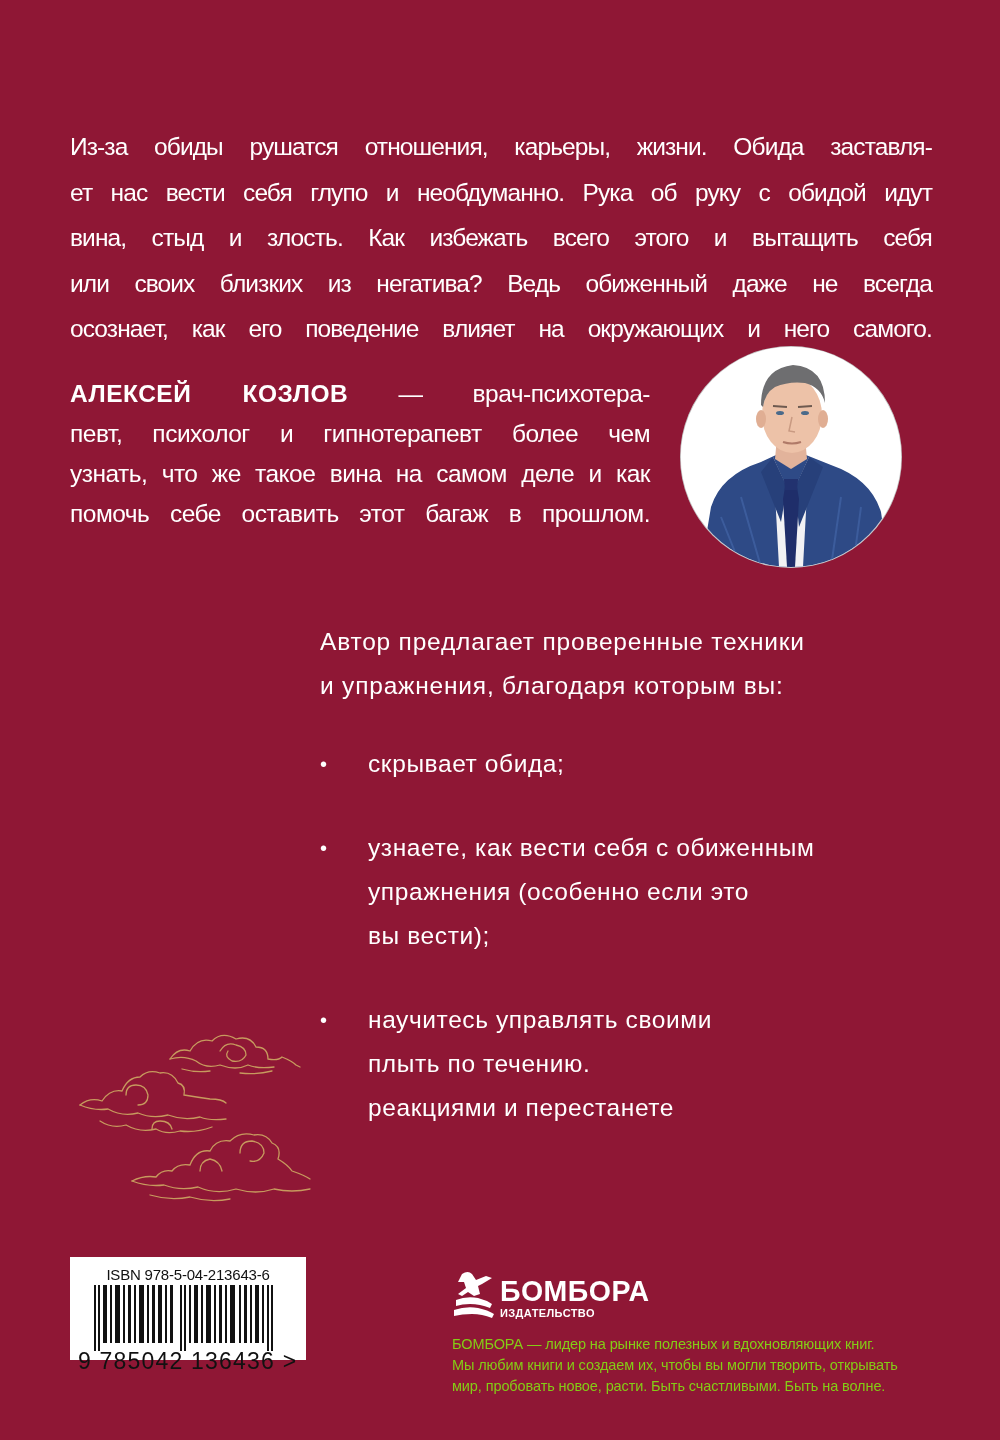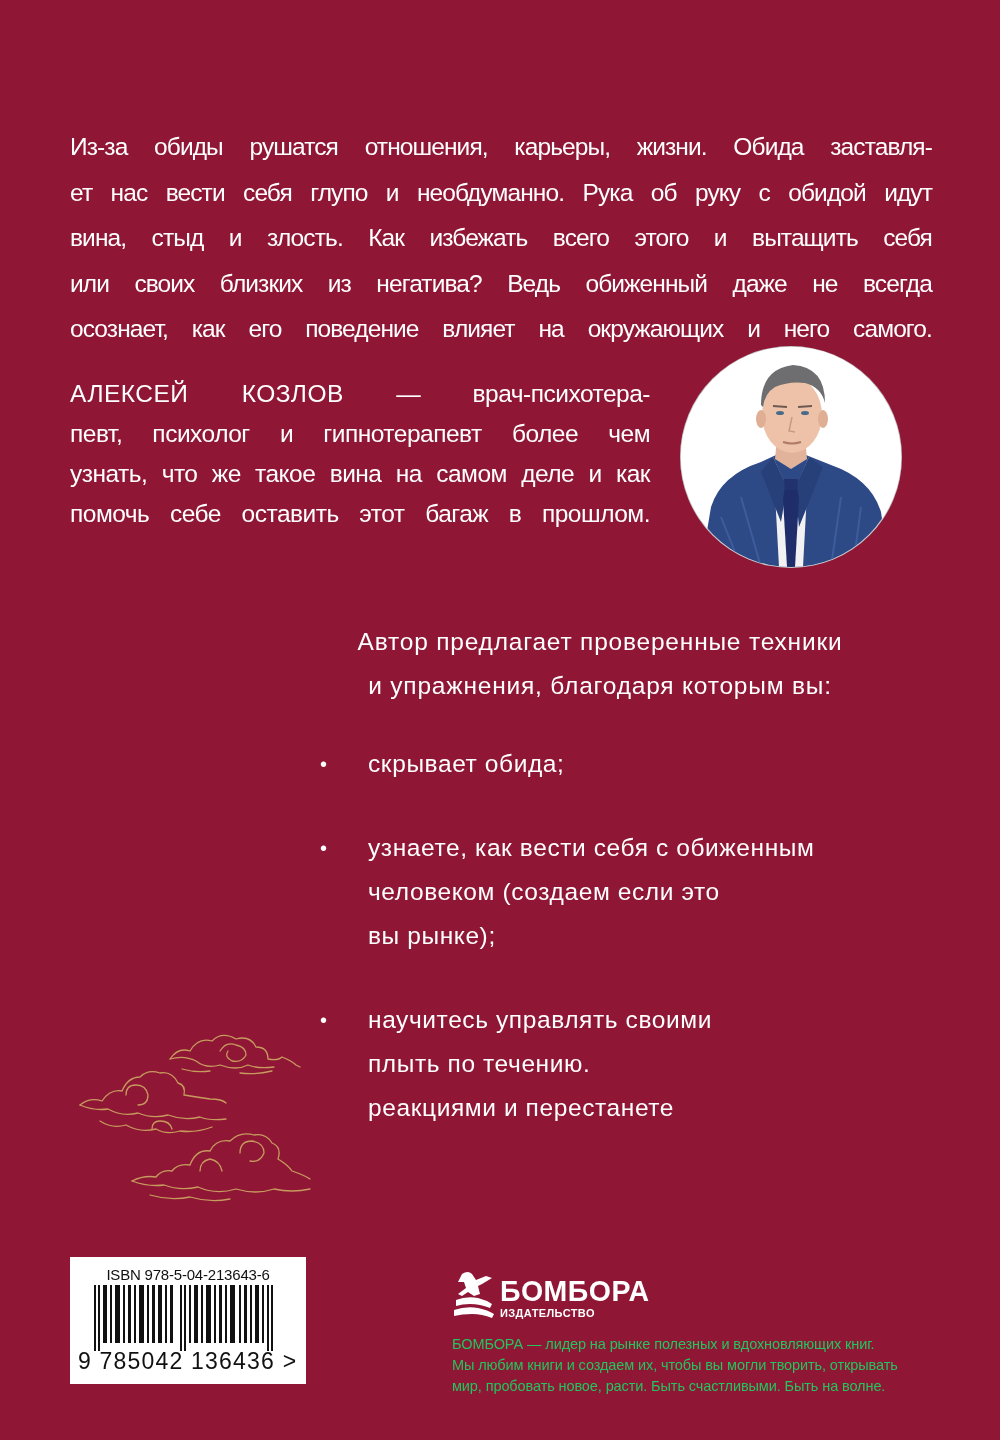--- a/index.html
+++ b/index.html
@@ -43,20 +43,21 @@
       letter-spacing: -0.5px;
       margin: 0;
     }
     .author-bio span.line {
       display: block;
       text-align: justify;
       text-align-last: justify;
     }
     .author-name {
       letter-spacing: 0.5px;
+      font-weight: bold;
     }
     .author-photo {
       position: absolute;
       left: 681px;
       top: 347px;
       width: 220px;
       height: 220px;
       border-radius: 50%;
       background: #FFFFFF;
       overflow: hidden;
@@ -68,21 +69,21 @@
     .benefits-lead {
       position: absolute;
       left: 320px;
       top: 620px;
       width: 560px;
       font-size: 24.5px;
       line-height: 44px;
       letter-spacing: 0.8px;
       margin: 0;
     }
-    .benefits-lead span.line { display: block; text-align: center; }
+    .benefits-lead span.line { display: block; }
     .benefits-list {
       position: absolute;
       left: 320px;
       top: 742px;
       width: 600px;
       list-style: none;
       padding: 0;
       margin: 0;
       font-size: 24.5px;
       line-height: 44px;
@@ -106,21 +107,21 @@
       left: 60px;
       top: 1025px;
       width: 265px;
       height: 190px;
     }
     .barcode-box {
       position: absolute;
       left: 70px;
       top: 1257px;
       width: 236px;
-      height: 127px;
+      height: 103px;
       background: #FFFFFF;
       color: #111111;
     }
     .isbn-text {
       position: absolute;
       left: 0;
       top: 9px;
       width: 100%;
       text-align: center;
       font-size: 15px;
@@ -168,21 +169,21 @@
     }
     .publisher-blurb {
       position: absolute;
       left: 452px;
       top: 1334px;
       width: 470px;
       font-size: 14.5px;
       line-height: 21px;
       letter-spacing: -0.1px;
       margin: 0;
-      color: #22c55e;
+      color: #84cc16;
     }
     .publisher-blurb span.line { display: block; white-space: nowrap; }
   </style>
 </head>
 <body>
 
 <p class="intro">
   <span class="line">Из-за обиды рушатся отношения, карьеры, жизни. Обида заставля-</span>
   <span class="line">ет нас вести себя глупо и необдуманно. Рука об руку с обидой идут</span>
   <span class="line">вина, стыд и злость. Как избежать всего этого и вытащить себя</span>
@@ -237,22 +238,22 @@
 </p>
 
 <ul class="benefits-list">
   <li class="benefit-item">
     <span class="bullet">•</span>
     <span class="line">скрывает обида;</span>
   </li>
   <li class="benefit-item" style="margin-top:36px;">
     <span class="bullet">•</span>
     <span class="line">узнаете, как вести себя с обиженным</span>
-    <span class="line">человеком (создаем если это</span>
-    <span class="line">вы рынке);</span>
+    <span class="line">упражнения (особенно если это</span>
+    <span class="line">вы вести);</span>
   </li>
   <li class="benefit-item" style="margin-top:36px;">
     <span class="bullet">•</span>
     <span class="line">научитесь управлять своими</span>
     <span class="line">плыть по течению.</span>
     <span class="line">реакциями и перестанете</span>
   </li>
 </ul>
 
 <svg class="clouds" viewBox="0 0 265 190" fill="none" stroke="#C79A5E" stroke-width="1.3" stroke-linecap="round">

